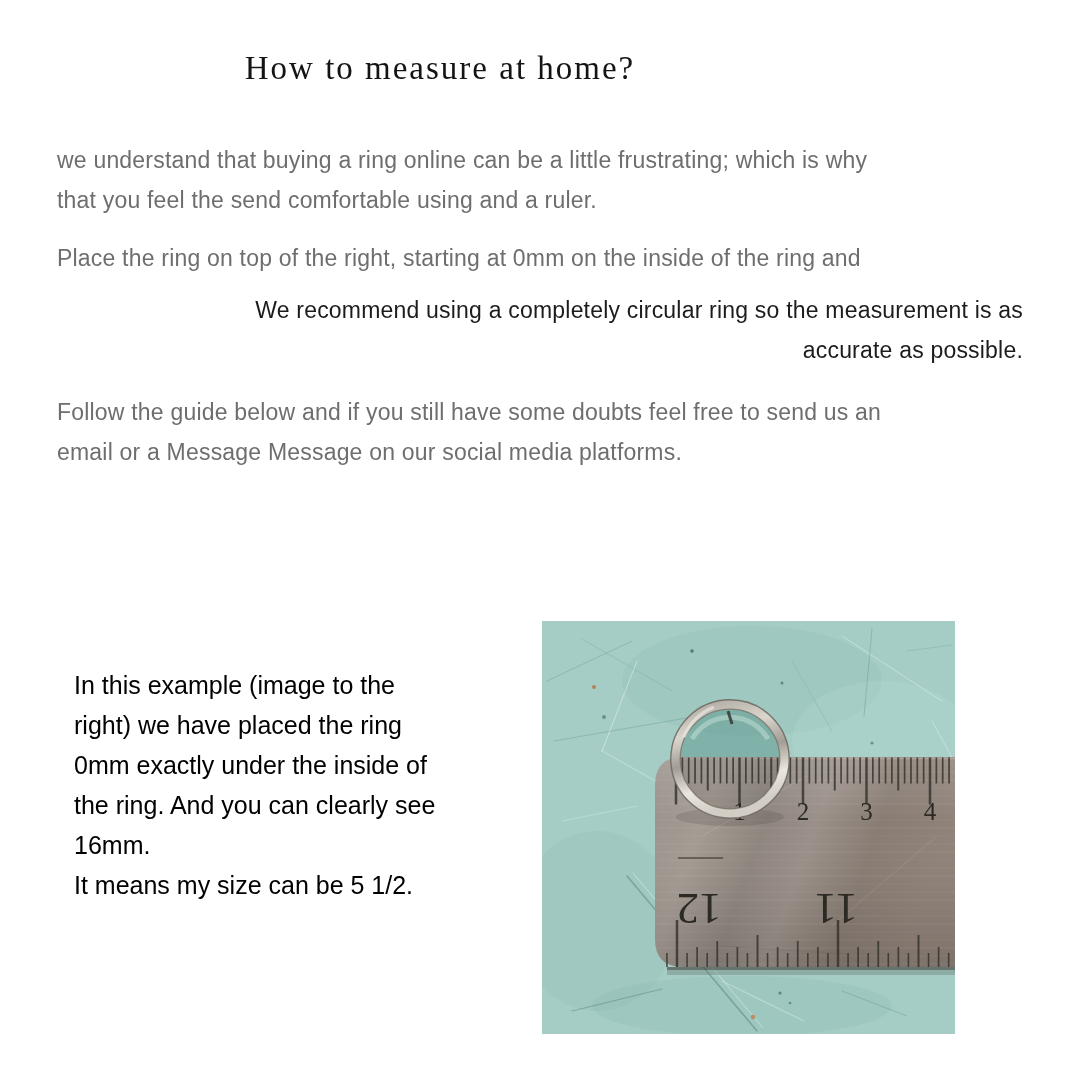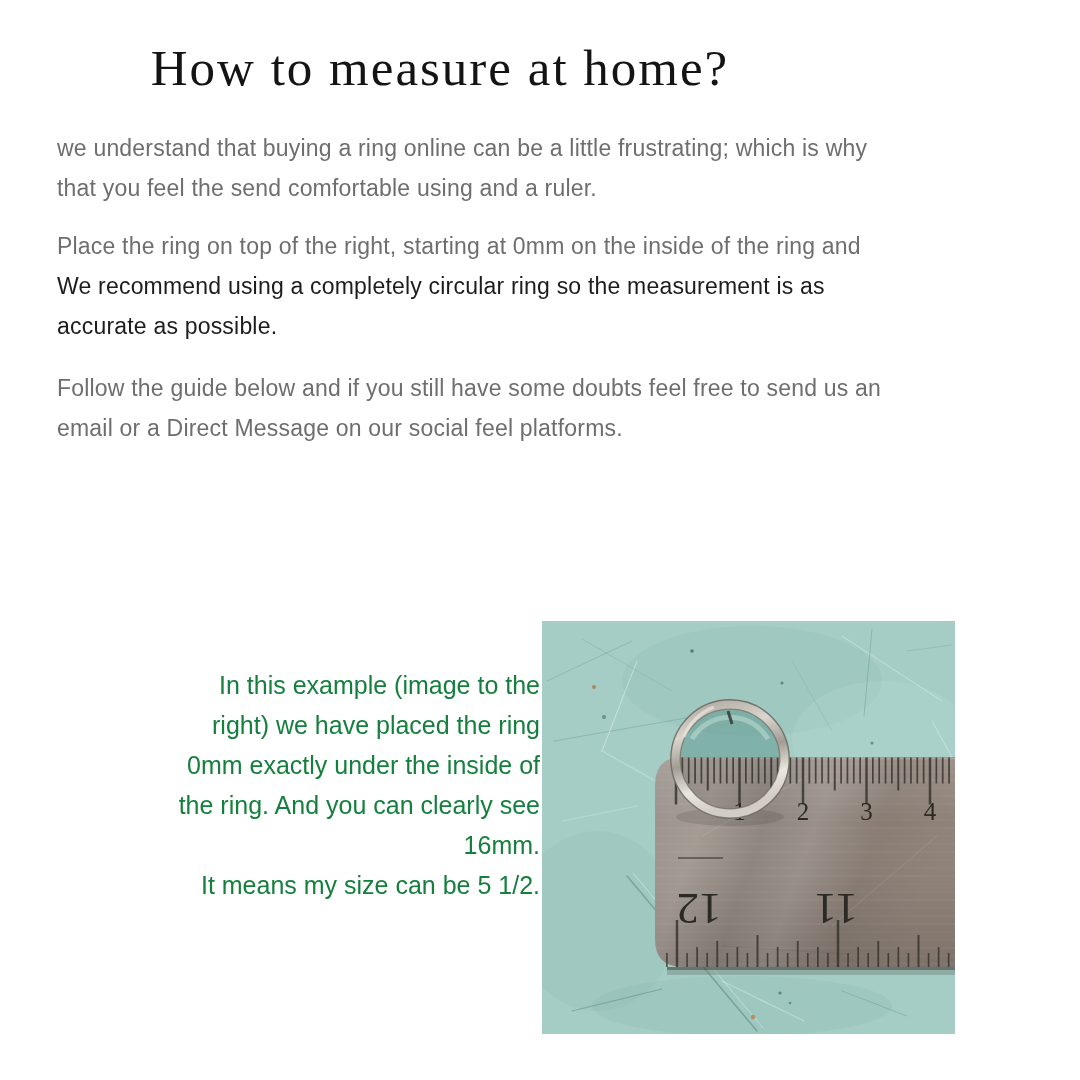--- a/index.html
+++ b/index.html
@@ -2,35 +2,35 @@
 <html><head>
 <meta charset="utf-8">
 <style>
   html,body{margin:0;padding:0;background:#ffffff;}
   body{width:1080px;height:1080px;position:relative;overflow:hidden;
        font-family:"Liberation Sans",sans-serif;}
 
   .page-title{
     position:absolute;left:0;top:36px;width:880px;text-align:center;
     font-family:"Liberation Serif",serif;font-weight:400;
-    font-size:51px;letter-spacing:2px;color:#141414;line-height:64px;
+    font-size:33px;letter-spacing:2px;color:#141414;line-height:64px;
   }
 
   .intro{position:absolute;left:57px;top:128px;width:966px;}
   .para{font-size:23px;line-height:40px;letter-spacing:.2px;
-        color:#6e6e6e;font-weight:300;}
+        color:#6e6e6e;font-weight:300;margin-top:12px;}
   .para .line{white-space:nowrap;}
   .para.dark{color:#1c1c1c;font-weight:400;}
   #para2{margin-top:18px;}
-  #para3{}
+  #para3{text-align:right;}
   #para4{margin-top:22px;}
 
   .example{
-    position:absolute;left:74px;top:665px;width:466px;text-align:right;
-    font-size:25px;line-height:40px;color:#15803d;font-weight:400;
+    position:absolute;left:74px;top:665px;width:466px;text-align:left;
+    font-size:25px;line-height:40px;color:#000000;font-weight:400;
   }
 
   .photo{position:absolute;left:542px;top:621px;width:413px;height:413px;}
   .photo svg{display:block;width:413px;height:413px;}
 
   .ruler-num{font-family:"Liberation Serif",serif;fill:#2b2a24;}
   .ruler-num.top{font-size:25px;}
   .ruler-num.bottom{font-size:45px;}
 </style>
 </head>
@@ -45,21 +45,21 @@
   </div>
   <div class="para" id="para2">
     <div class="line">Place the ring on top of the right, starting at 0mm on the inside of the ring and</div>
   </div>
   <div class="para dark" id="para3">
     <div class="line">We recommend using a completely circular ring so the measurement is as</div>
     <div class="line">accurate as possible.</div>
   </div>
   <div class="para" id="para4">
     <div class="line">Follow the guide below and if you still have some doubts feel free to send us an</div>
-    <div class="line">email or a Direct Message on our social feel platforms.</div>
+    <div class="line">email or a Message Message on our social media platforms.</div>
   </div>
 </div>
 
 <div class="example">
   <div>In this example (image to the</div>
   <div>right) we have placed the ring</div>
   <div>0mm exactly under the inside of</div>
   <div>the ring. And you can clearly see</div>
   <div>16mm.</div>
   <div>It means my size can be 5 1/2.</div>

